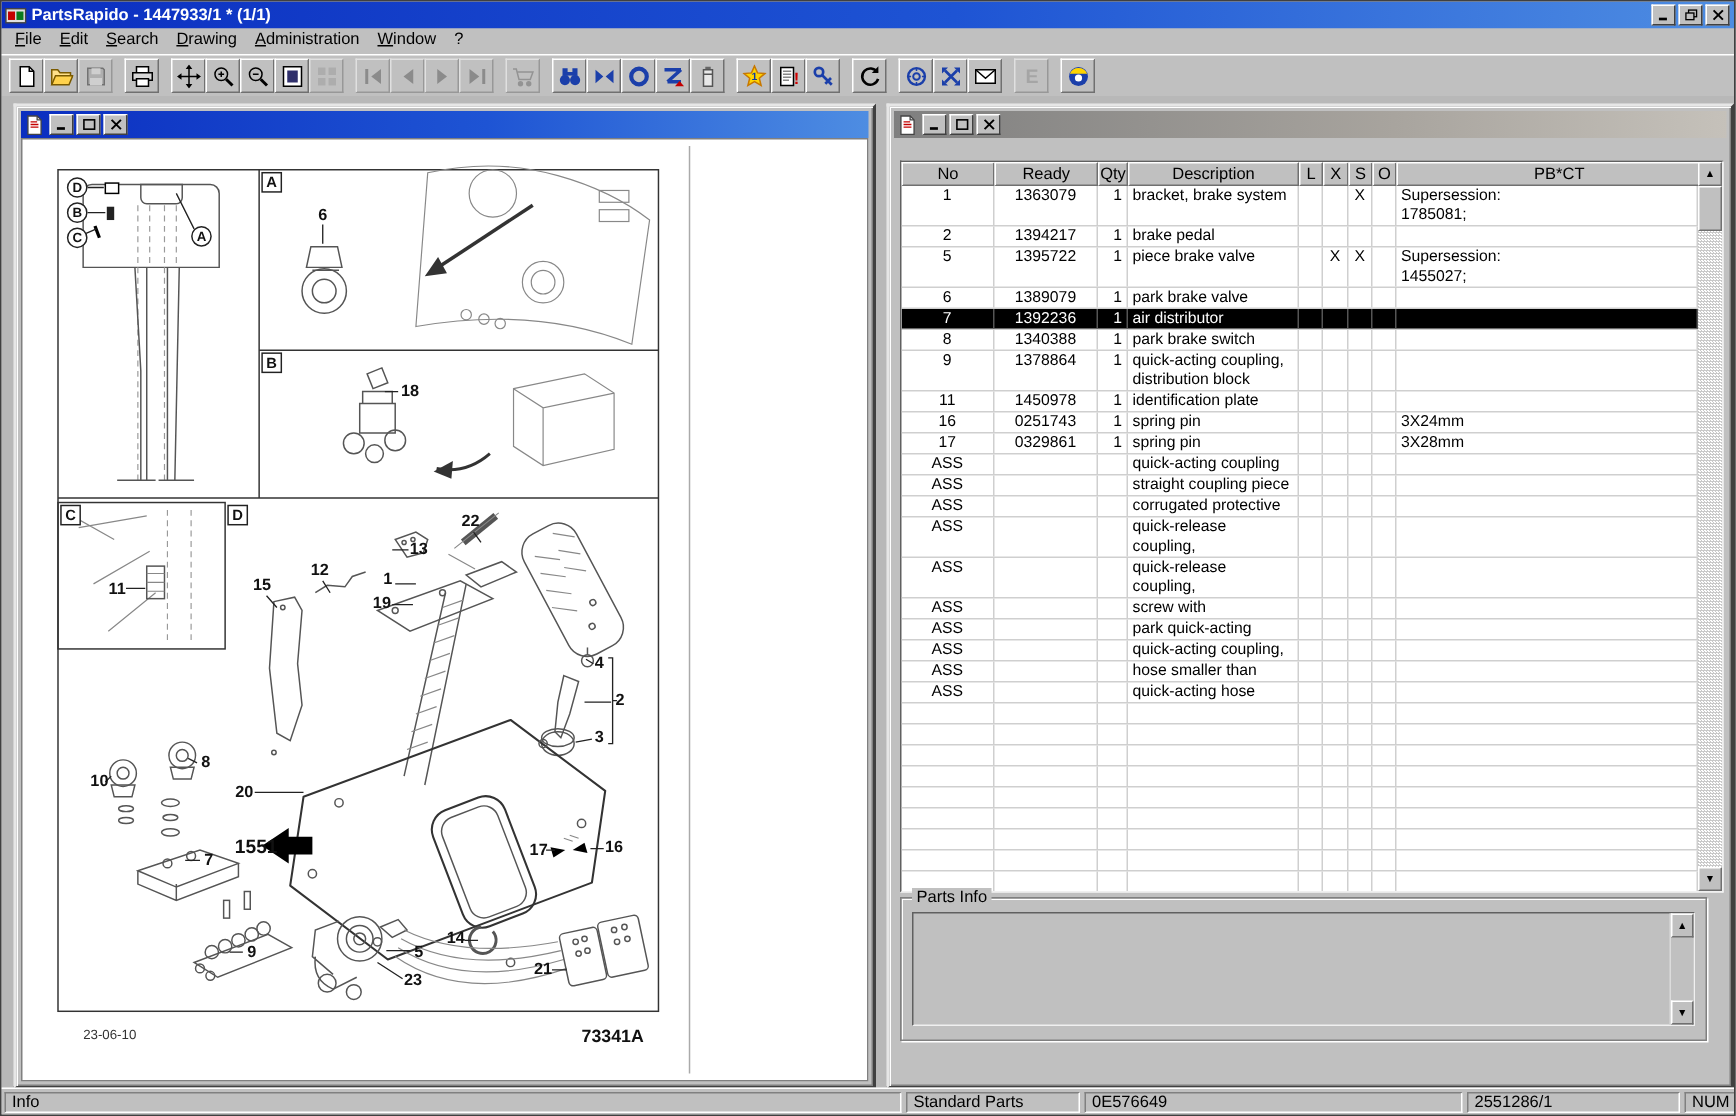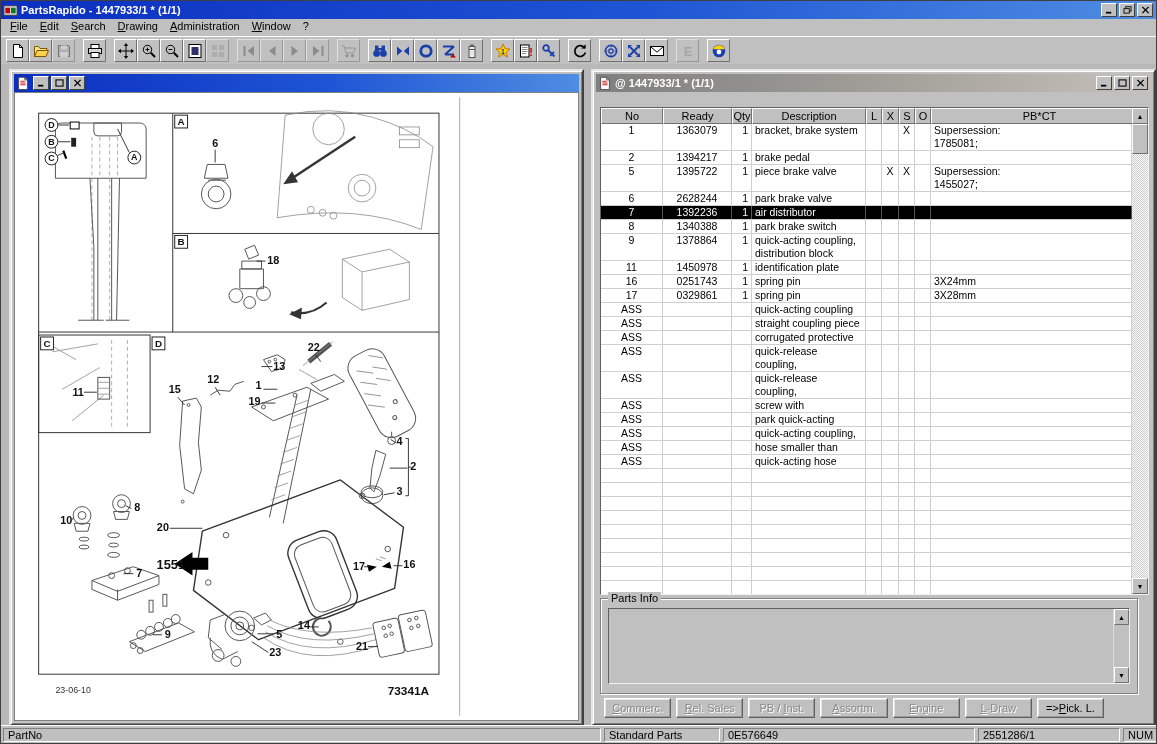--- a/index.html
+++ b/index.html
@@ -607,21 +607,20 @@
 
     <div class="win" style="left:590px;top:5px;width:565px;height:657px;">
       <div class="wtitle inactive">
         <span class="ticon16">
             <svg viewBox="0 0 16 16">
               <path d="M3 1.5h7l3 3v11H3z" fill="#fff" stroke="#444"></path>
               <path d="M5 6h5M5 8h6M5 10h6" stroke="#c40000"></path>
               <path d="M10 1.5v3h3" fill="none" stroke="#444"></path>
             </svg>
           </span>
-        <span class="tb-title">@ 1447933/1 * (1/1)</span>
         <span class="winctl">
           <button class="wbtn">
               <svg viewBox="0 0 10 9">
                 <rect x="1" y="6.5" width="6" height="2" fill="#000"></rect>
               </svg>
             </button>
           <button class="wbtn">
               <svg viewBox="0 0 10 9">
                 <rect x="1" y="1" width="8" height="7" fill="none" stroke="#000" stroke-width="1.2"></rect>
               </svg>
@@ -678,21 +677,21 @@
                 <div class="cell" style="width: 114px;">piece brake valve</div>
                 <div class="cell c-center" style="width: 16px;"></div>
                 <div class="cell c-center" style="width: 17px;">X</div>
                 <div class="cell c-center" style="width: 16px;">X</div>
                 <div class="cell c-center" style="width: 16px;"></div>
                 <div class="cell" style="width: 201px; flex: 1 1 0%;">Supersession:
 1455027;</div>
               </div>
               <div class="row">
                 <div class="cell c-center" style="width: 62px;">6</div>
-                <div class="cell c-center" style="width: 69px;">2628244</div>
+                <div class="cell c-center" style="width: 69px;">1389079</div>
                 <div class="cell c-right" style="width: 20px;">1</div>
                 <div class="cell" style="width: 114px;">park brake valve</div>
                 <div class="cell c-center" style="width: 16px;"></div>
                 <div class="cell c-center" style="width: 17px;"></div>
                 <div class="cell c-center" style="width: 16px;"></div>
                 <div class="cell c-center" style="width: 16px;"></div>
                 <div class="cell" style="width: 201px; flex: 1 1 0%;"></div>
               </div>
               <div class="row sel">
                 <div class="cell c-center" style="width: 62px;">7</div>
@@ -981,35 +980,26 @@
         <div class="groupbox">
           <span class="legend">Parts Info</span>
           <div class="pi-area">
             <div class="pi-scroll">
               <button class="sbtn up">▲</button>
               <button class="sbtn down">▼</button>
             </div>
           </div>
         </div>
 
-        <div class="btnrow" id="btnrow">
-            <button class="cmd disabled"><u>C</u>ommerc.</button>
-            <button class="cmd disabled"><u>R</u>el. Sales</button>
-            <button class="cmd disabled">PB / <u>I</u>nst.</button>
-            <button class="cmd disabled"><u>A</u>ssortm.</button>
-            <button class="cmd disabled"><u>E</u>ngine</button>
-            <button class="cmd disabled"><u>L</u>-Draw</button>
-            <button class="cmd">=&gt;<u>P</u>ick. L.</button>
-          </div>
       </div>
     </div>
   </div>
 
   <div class="statusbar">
-    <span class="scell s-msg">PartNo</span>
+    <span class="scell s-msg">Info</span>
     <span id="status-cells" style="display:flex;gap:3px;">
         <span class="scell" style="width: 116px;">Standard Parts</span>
         <span class="scell" style="width: 252px;">0E576649</span>
         <span class="scell" style="width: 142px;">2551286/1</span>
       </span>
     <span class="scell s-num">NUM</span>
   </div>
 </div>
 
 </body></html>

